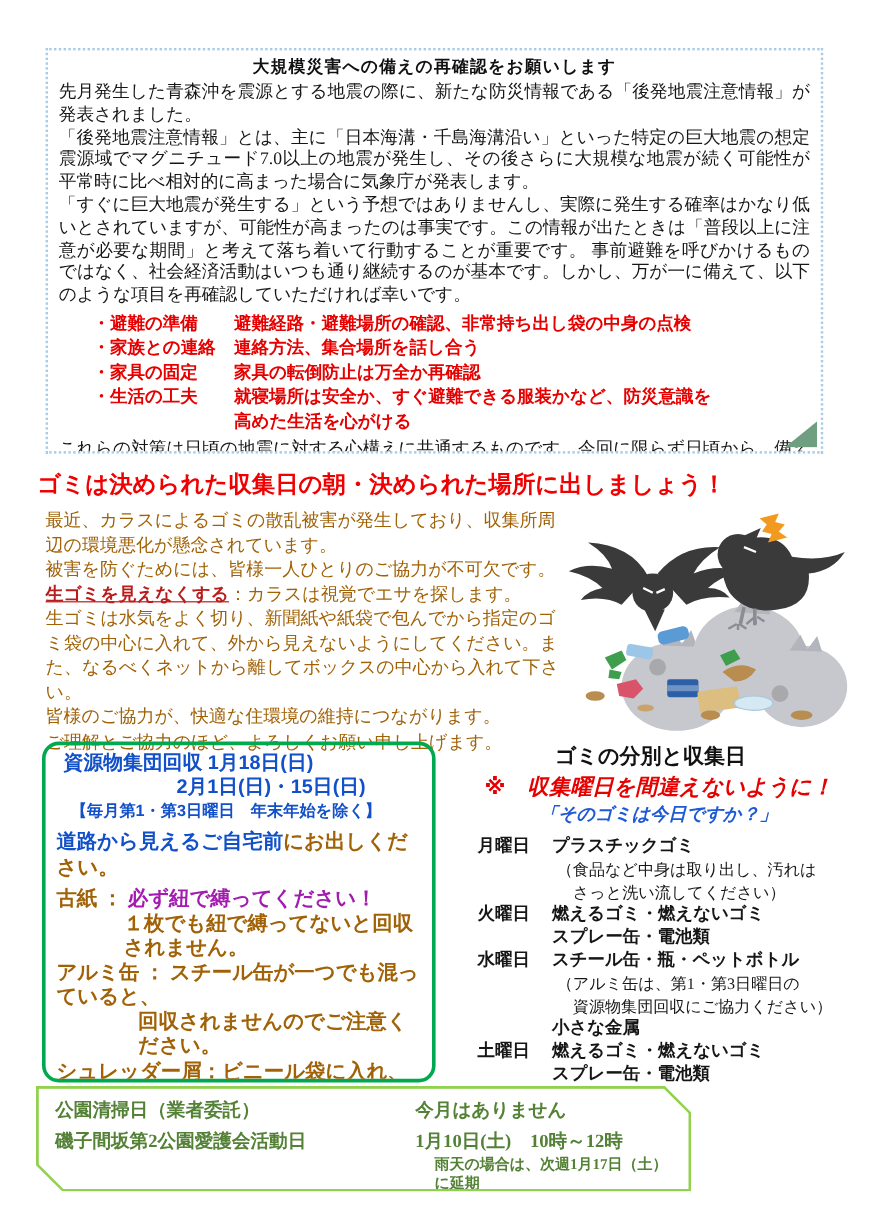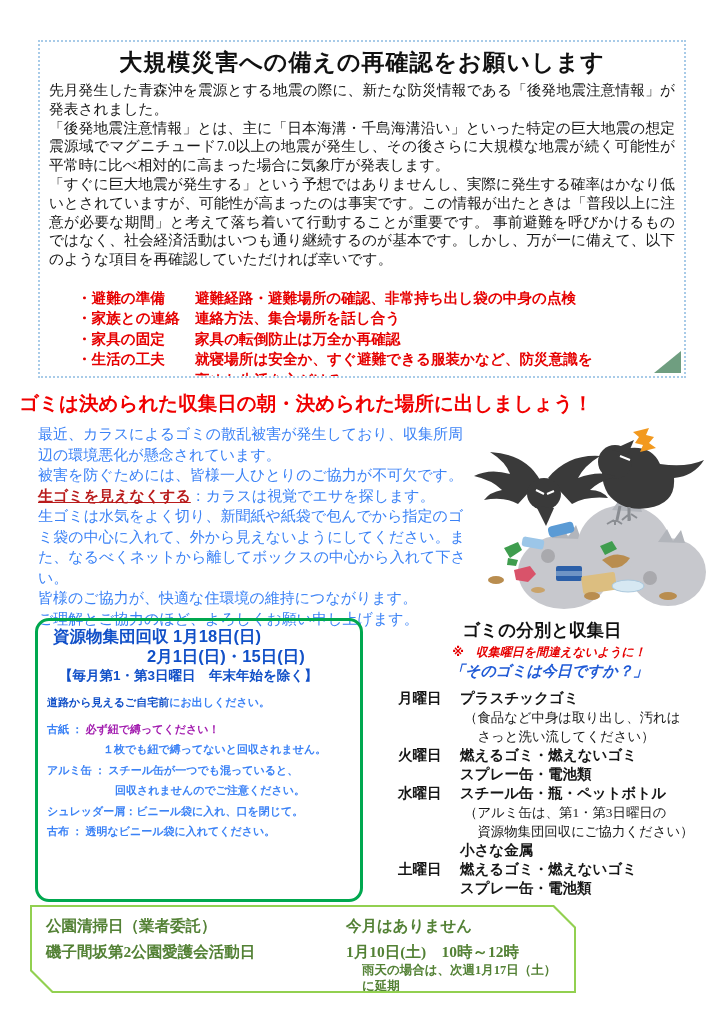--- a/index.html
+++ b/index.html
@@ -3,62 +3,62 @@
 <meta charset="utf-8">
 <style>
   html,body{margin:0;padding:0;background:#ffffff;}
   .page{position:relative;width:724px;height:1024px;background:#fff;overflow:hidden;
         font-family:"Liberation Serif","DejaVu Serif",serif;color:#161616;}
 
   
   .disaster-box{position:absolute;left:38px;top:40px;width:648px;height:338px;
     border:2px dotted #a8cbe8;box-sizing:border-box;padding:3px 9px 0 9px;overflow:hidden;}
   .disaster-title{margin:2px 0 3px 0;text-align:center;font-family:"Liberation Serif","DejaVu Serif",serif;
-    font-size:23px;font-weight:bold;color:#111;letter-spacing:1px;}
+    font-size:14px;font-weight:bold;color:#111;letter-spacing:1px;}
   .d-para{margin:0;font-size:14.7px;line-height:18.8px;text-align:justify;}
-  .checklist{margin:19px 0 3px 28px;color:#e60000;
+  .checklist{margin:4px 0 3px 28px;color:#e60000;
     font-family:"Liberation Sans","DejaVu Sans",sans-serif;font-weight:bold;font-size:14.6px;}
   .chk-row{display:flex;line-height:20.4px;}
   .chk-label{flex:0 0 118px;}
   .chk-desc{flex:1;}
   .d-closing{margin:1px 0 0 0;font-size:14.7px;line-height:18.8px;text-align:justify;}
   .corner-triangle{position:absolute;right:3px;bottom:3px;width:27px;height:22px;
     background:#6f9e80;clip-path:polygon(0 100%,100% 0,100% 100%);}
 
   
-  .garbage-headline{position:absolute;left:4px;top:390px;width:604px;margin:0;text-align:center;
+  .garbage-headline{position:absolute;left:16px;top:390px;width:604px;margin:0;text-align:center;
     font-family:"Liberation Sans","DejaVu Sans",sans-serif;font-weight:bold;font-size:19.5px;color:#f00000;}
 
   
   .crow-text{position:absolute;left:38px;top:424px;width:437px;font-size:15px;line-height:20.5px;}
   .crow-para{margin:0;}
-  .seg-plain{color:#3b82f6;}
+  .seg-plain{color:#a16207;}
   .seg-red{color:#a21caf;font-family:"Liberation Sans","DejaVu Sans",sans-serif;font-weight:bold;}
   .seg-redu{color:#b91c1c;font-family:"Liberation Sans","DejaVu Sans",sans-serif;font-weight:bold;text-decoration:underline;}
   .seg-blue{color:#1150c8;font-family:"Liberation Sans","DejaVu Sans",sans-serif;font-weight:bold;}
   .crow-art{position:absolute;left:452px;top:420px;width:258px;height:200px;}
 
   
   .recycle-box{position:absolute;left:35px;top:618px;width:328px;height:284px;
     border:3px solid #00a84f;border-radius:14px;box-sizing:border-box;padding:5px 7px 0 9px;overflow:hidden;}
   .r-title1,.r-title2{margin:0;color:#1150c8;font-family:"Liberation Sans","DejaVu Sans",sans-serif;
     font-weight:bold;font-size:16.5px;line-height:20px;}
   .r-title1{margin-left:6px;}
   .r-title2{margin-left:100px;}
   .r-title3{margin:1px 0 7px 12px;color:#1150c8;font-family:"Liberation Sans","DejaVu Sans",sans-serif;
     font-weight:bold;font-size:13.5px;}
-  .r-line{font-size:11px;font-weight:bold;line-height:20.5px;}
+  .r-line{font-size:17px;font-weight:bold;line-height:20.5px;}
   .r-line.gap{margin-bottom:6px;}
 
   
   .sorting{position:absolute;left:398px;top:618px;width:302px;}
   .sort-title{margin:0 14px 0 0;text-align:center;font-family:Liberation Mono, monospace;
     font-weight:bold;font-size:17.5px;color:#111;}
   .sort-note{margin-top:2px;text-align:center;color:#e60000;font-style:italic;
-    font-family:"Liberation Sans","DejaVu Sans",sans-serif;font-weight:bold;font-size:12px;}
+    font-family:"Liberation Sans","DejaVu Sans",sans-serif;font-weight:bold;font-size:18px;}
   .sort-quote{margin:1px 0 8px 0;text-align:center;color:#1f5ad6;font-style:italic;
     font-weight:bold;font-size:15px;}
   .sched-row{display:flex;font-size:14.5px;font-weight:bold;line-height:19px;}
   .sched-day{flex:0 0 62px;}
   .sched-items{flex:1;}
   .sched-note{font-weight:normal;font-size:13.4px;padding-left:4px;}
 
   
   .park-box{position:absolute;left:30px;top:905px;width:546px;height:88px;background:#92d050;
     clip-path:polygon(0 0,calc(100% - 22px) 0,100% 22px,100% 100%,22px 100%,0 calc(100% - 22px));}

